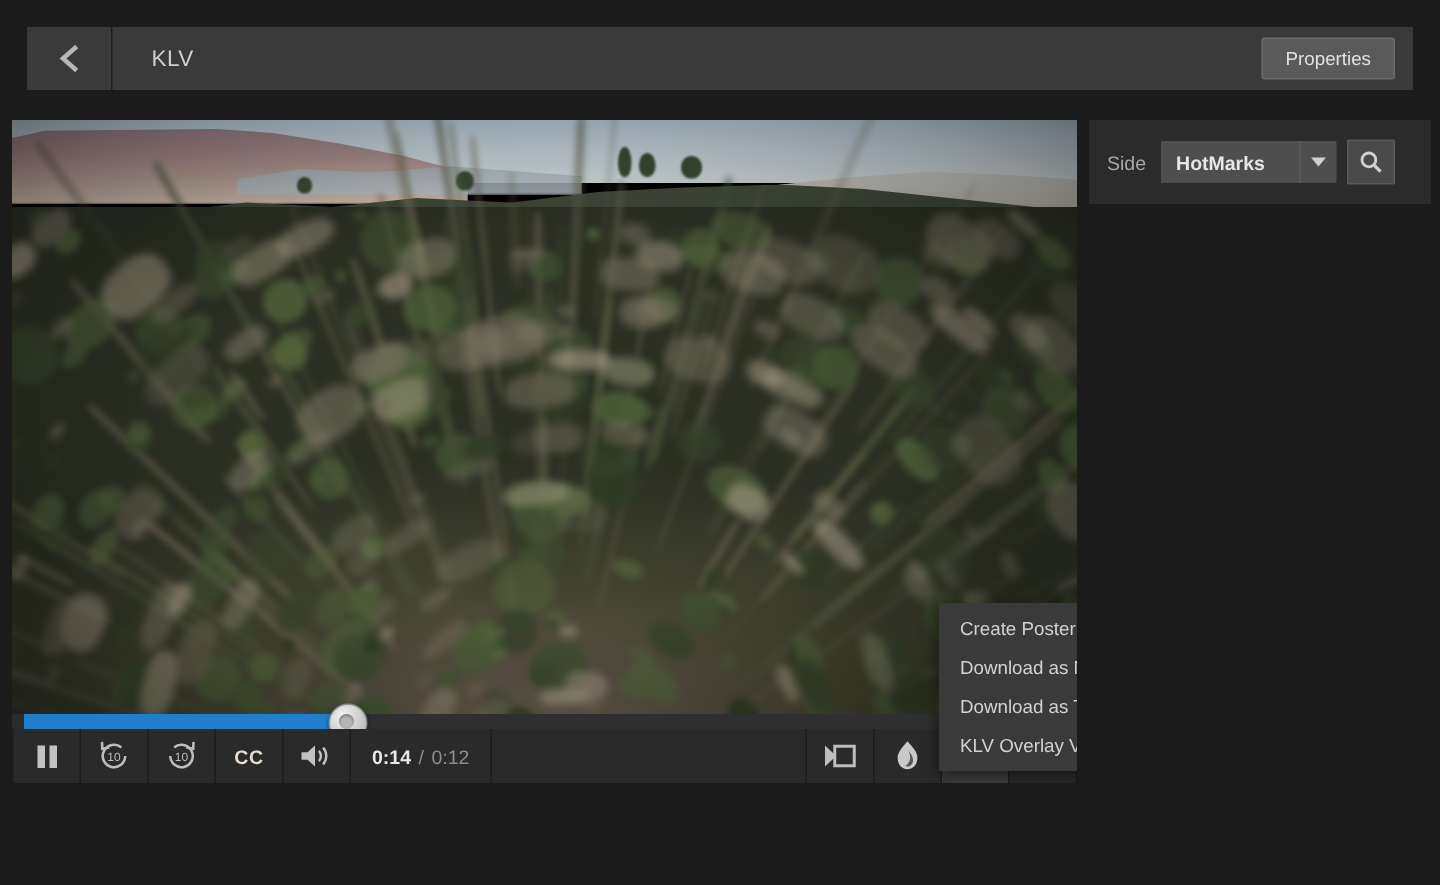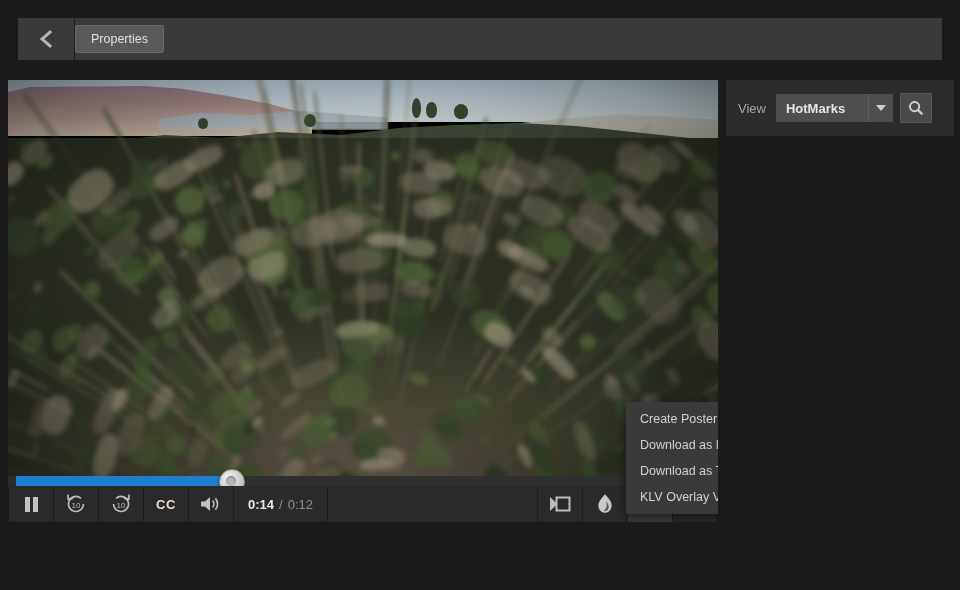--- a/index.html
+++ b/index.html
@@ -198,20 +198,23 @@
 <div class="app">
 
   <div class="topbar">
 
     <div class="back-btn">
       <svg class="chev" width="14" height="20" viewBox="0 0 14 20">
         <polyline points="11,3 3,10 11,17" fill="none" stroke="#b6b6b6" stroke-width="3" stroke-linecap="square" stroke-linejoin="miter"></polyline>
       </svg>
     </div>
 
+    <div class="title-zone">
+      <span class="title-text">KLV</span>
+    </div>
 
     <div class="props-zone">
       <button class="props-btn">Properties</button>
     </div>
   </div>
 
   <div class="player">
 
     <div class="video">
       <div class="sky"></div>
@@ -853,21 +856,21 @@
         <div class="mi">
           <span>Download as TS</span>
         </div>
         <div class="mi">
           <span>KLV Overlay View</span>
         </div>
       </div>
   </div>
 
   <div class="rightpanel">
-    <span class="show-label">View</span>
+    <span class="show-label">Side</span>
 
     <div class="select">
       <span class="select-val">HotMarks</span>
       <span class="select-arrow">
         <span class="caret"></span>
       </span>
     </div>
 
     <div class="search-btn">
       <svg width="16" height="16" viewBox="0 0 16 16">

